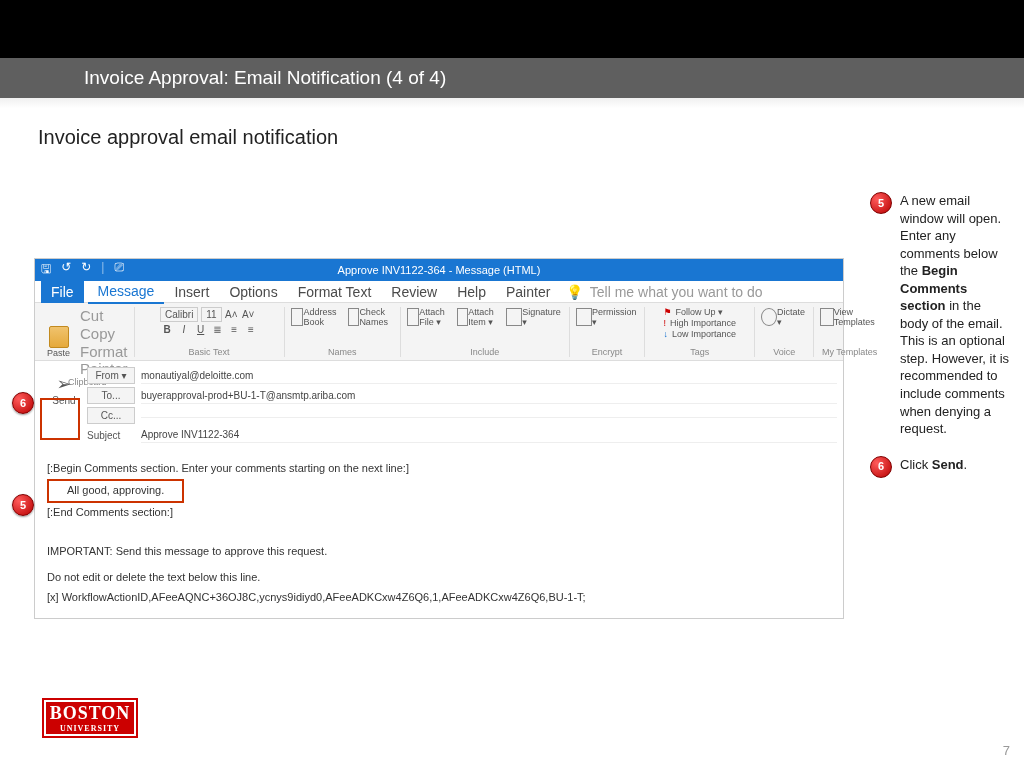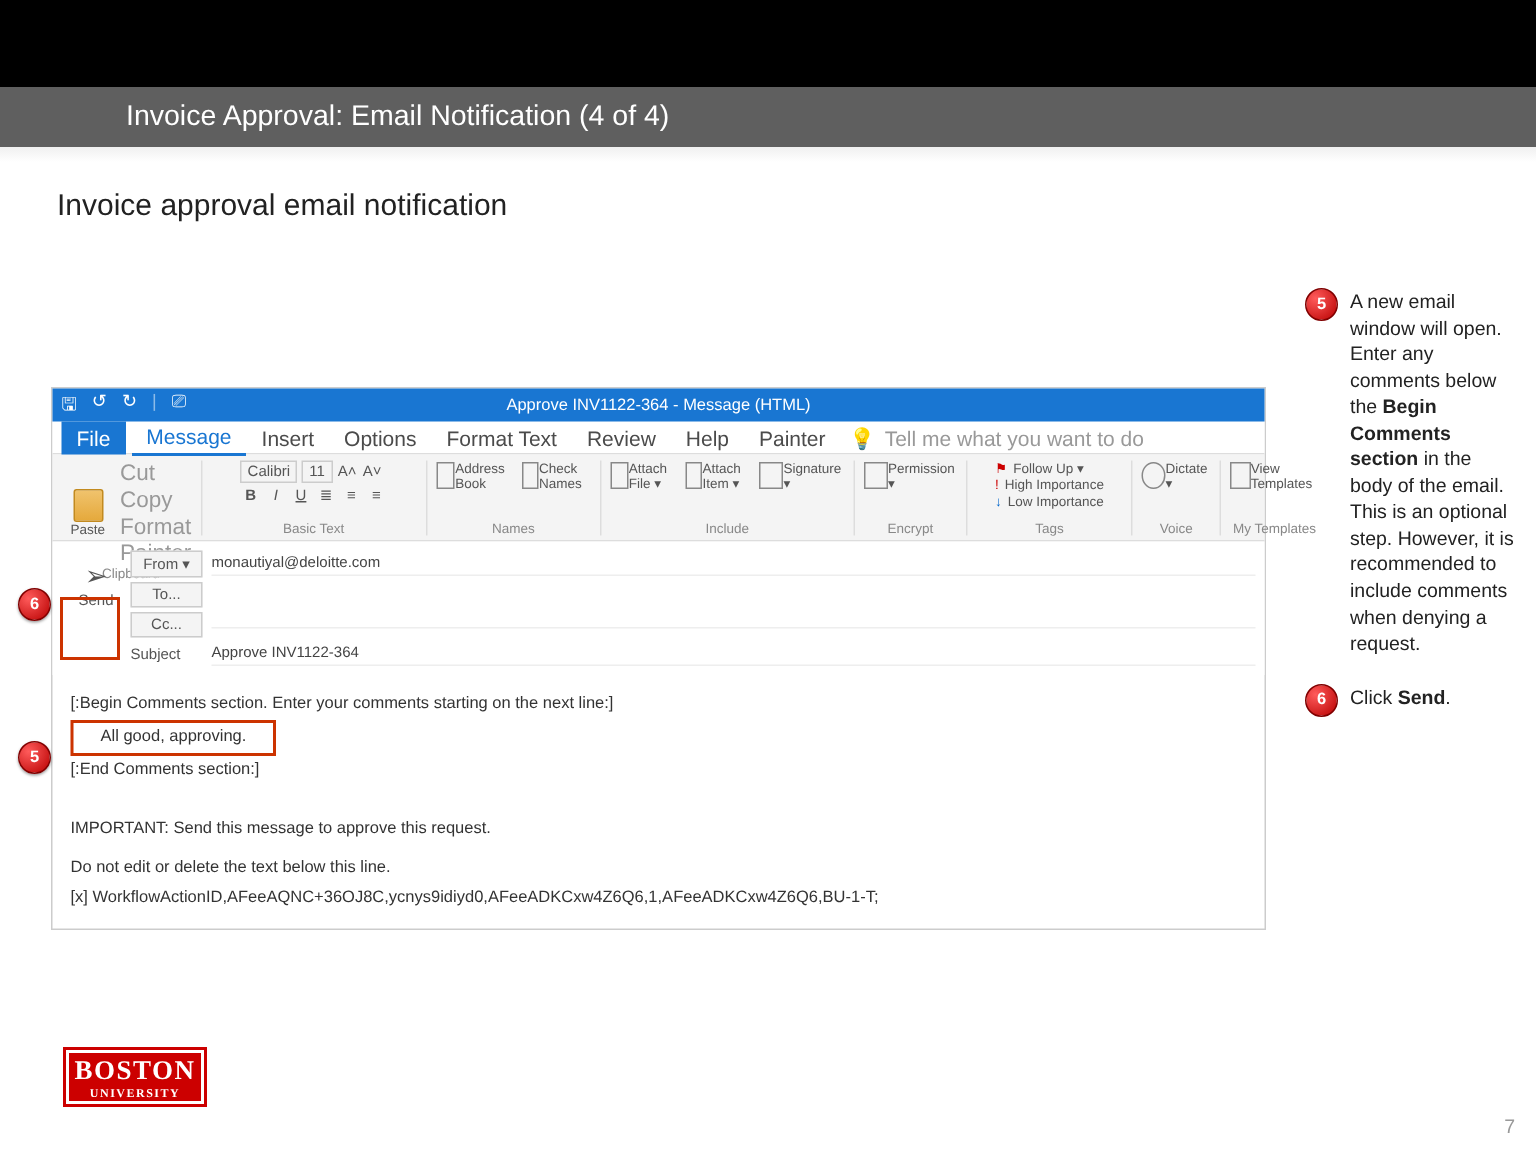--- a/index.html
+++ b/index.html
@@ -203,20 +203,21 @@
       <div class="send-arrow">➢</div>
       <div class="send-label">Send</div>
     </div>
     <div class="fields">
       <div class="frow">
           <div class="flabel">From ▾</div>
           <div class="fval">monautiyal@deloitte.com</div>
         </div>
       <div class="frow">
           <div class="flabel">To...</div>
+          <div class="fval">buyerapproval-prod+BU-1-T@ansmtp.ariba.com</div>
         </div>
       <div class="frow">
           <div class="flabel">Cc...</div>
           <div class="fval"></div>
         </div>
       <div class="frow">
           <div class="flabel" style="background:#fff;border:none;text-align:left">Subject</div>
           <div class="fval">Approve INV1122-364</div>
         </div>
     </div>

